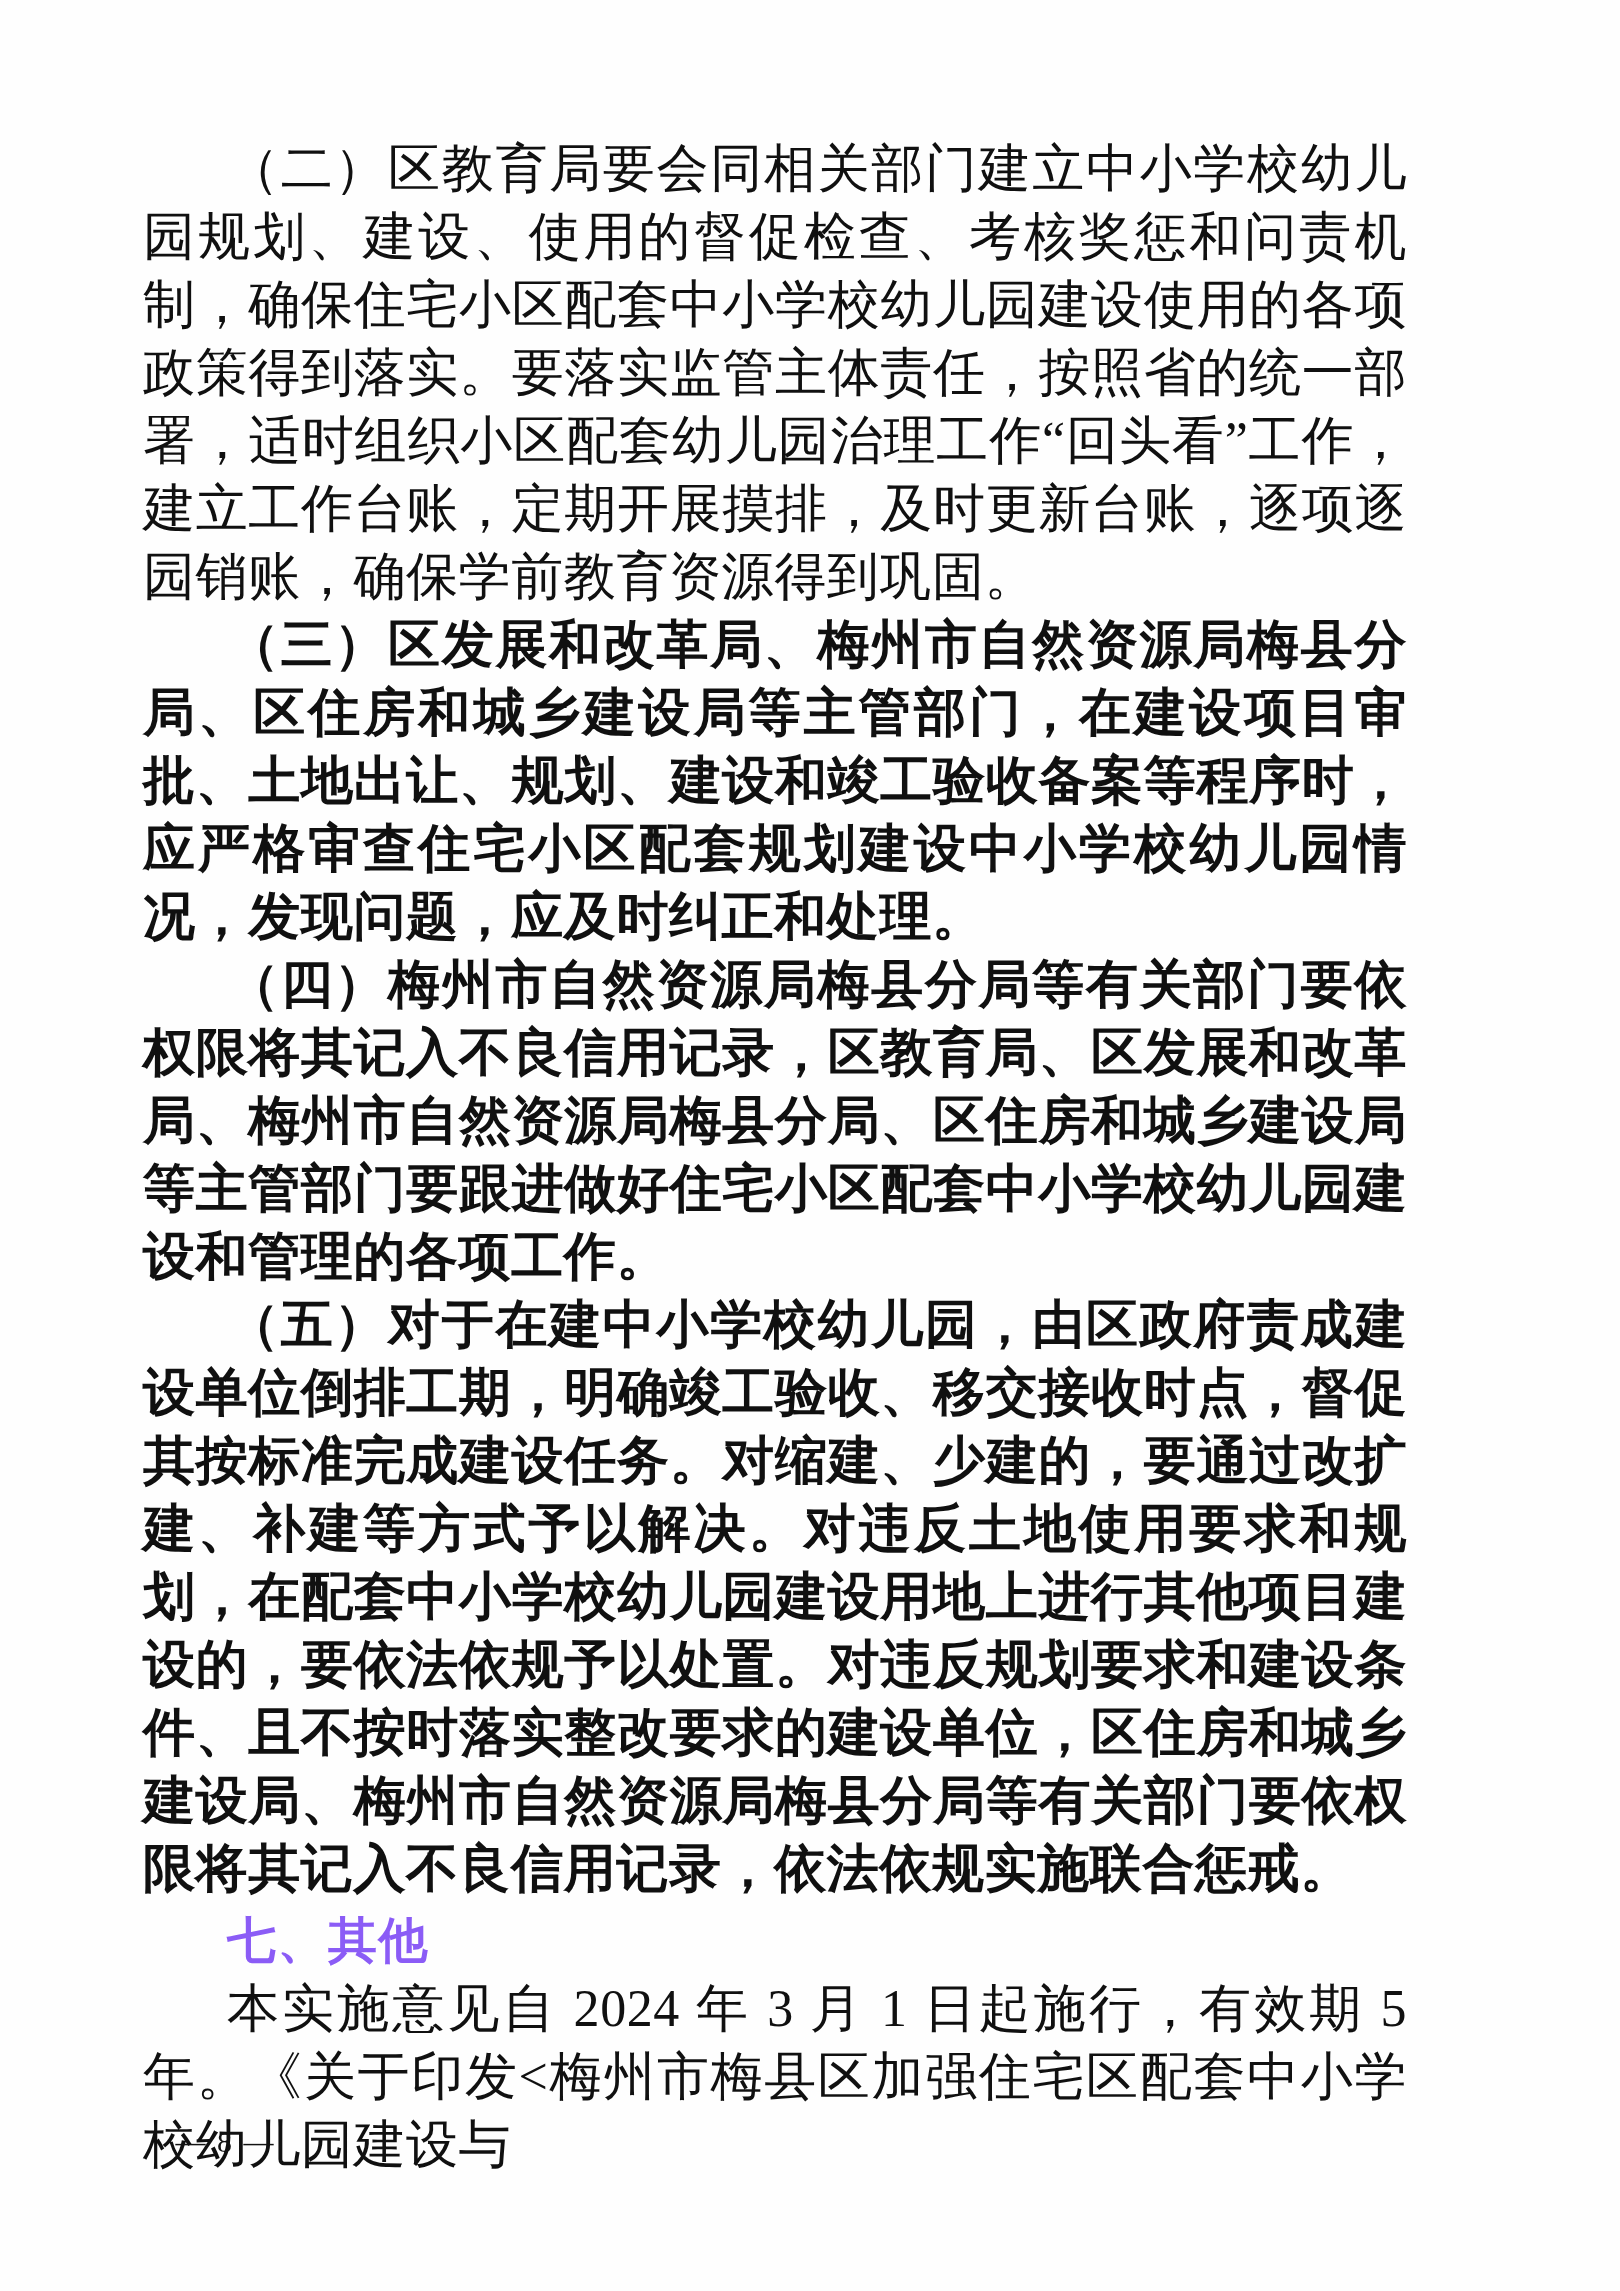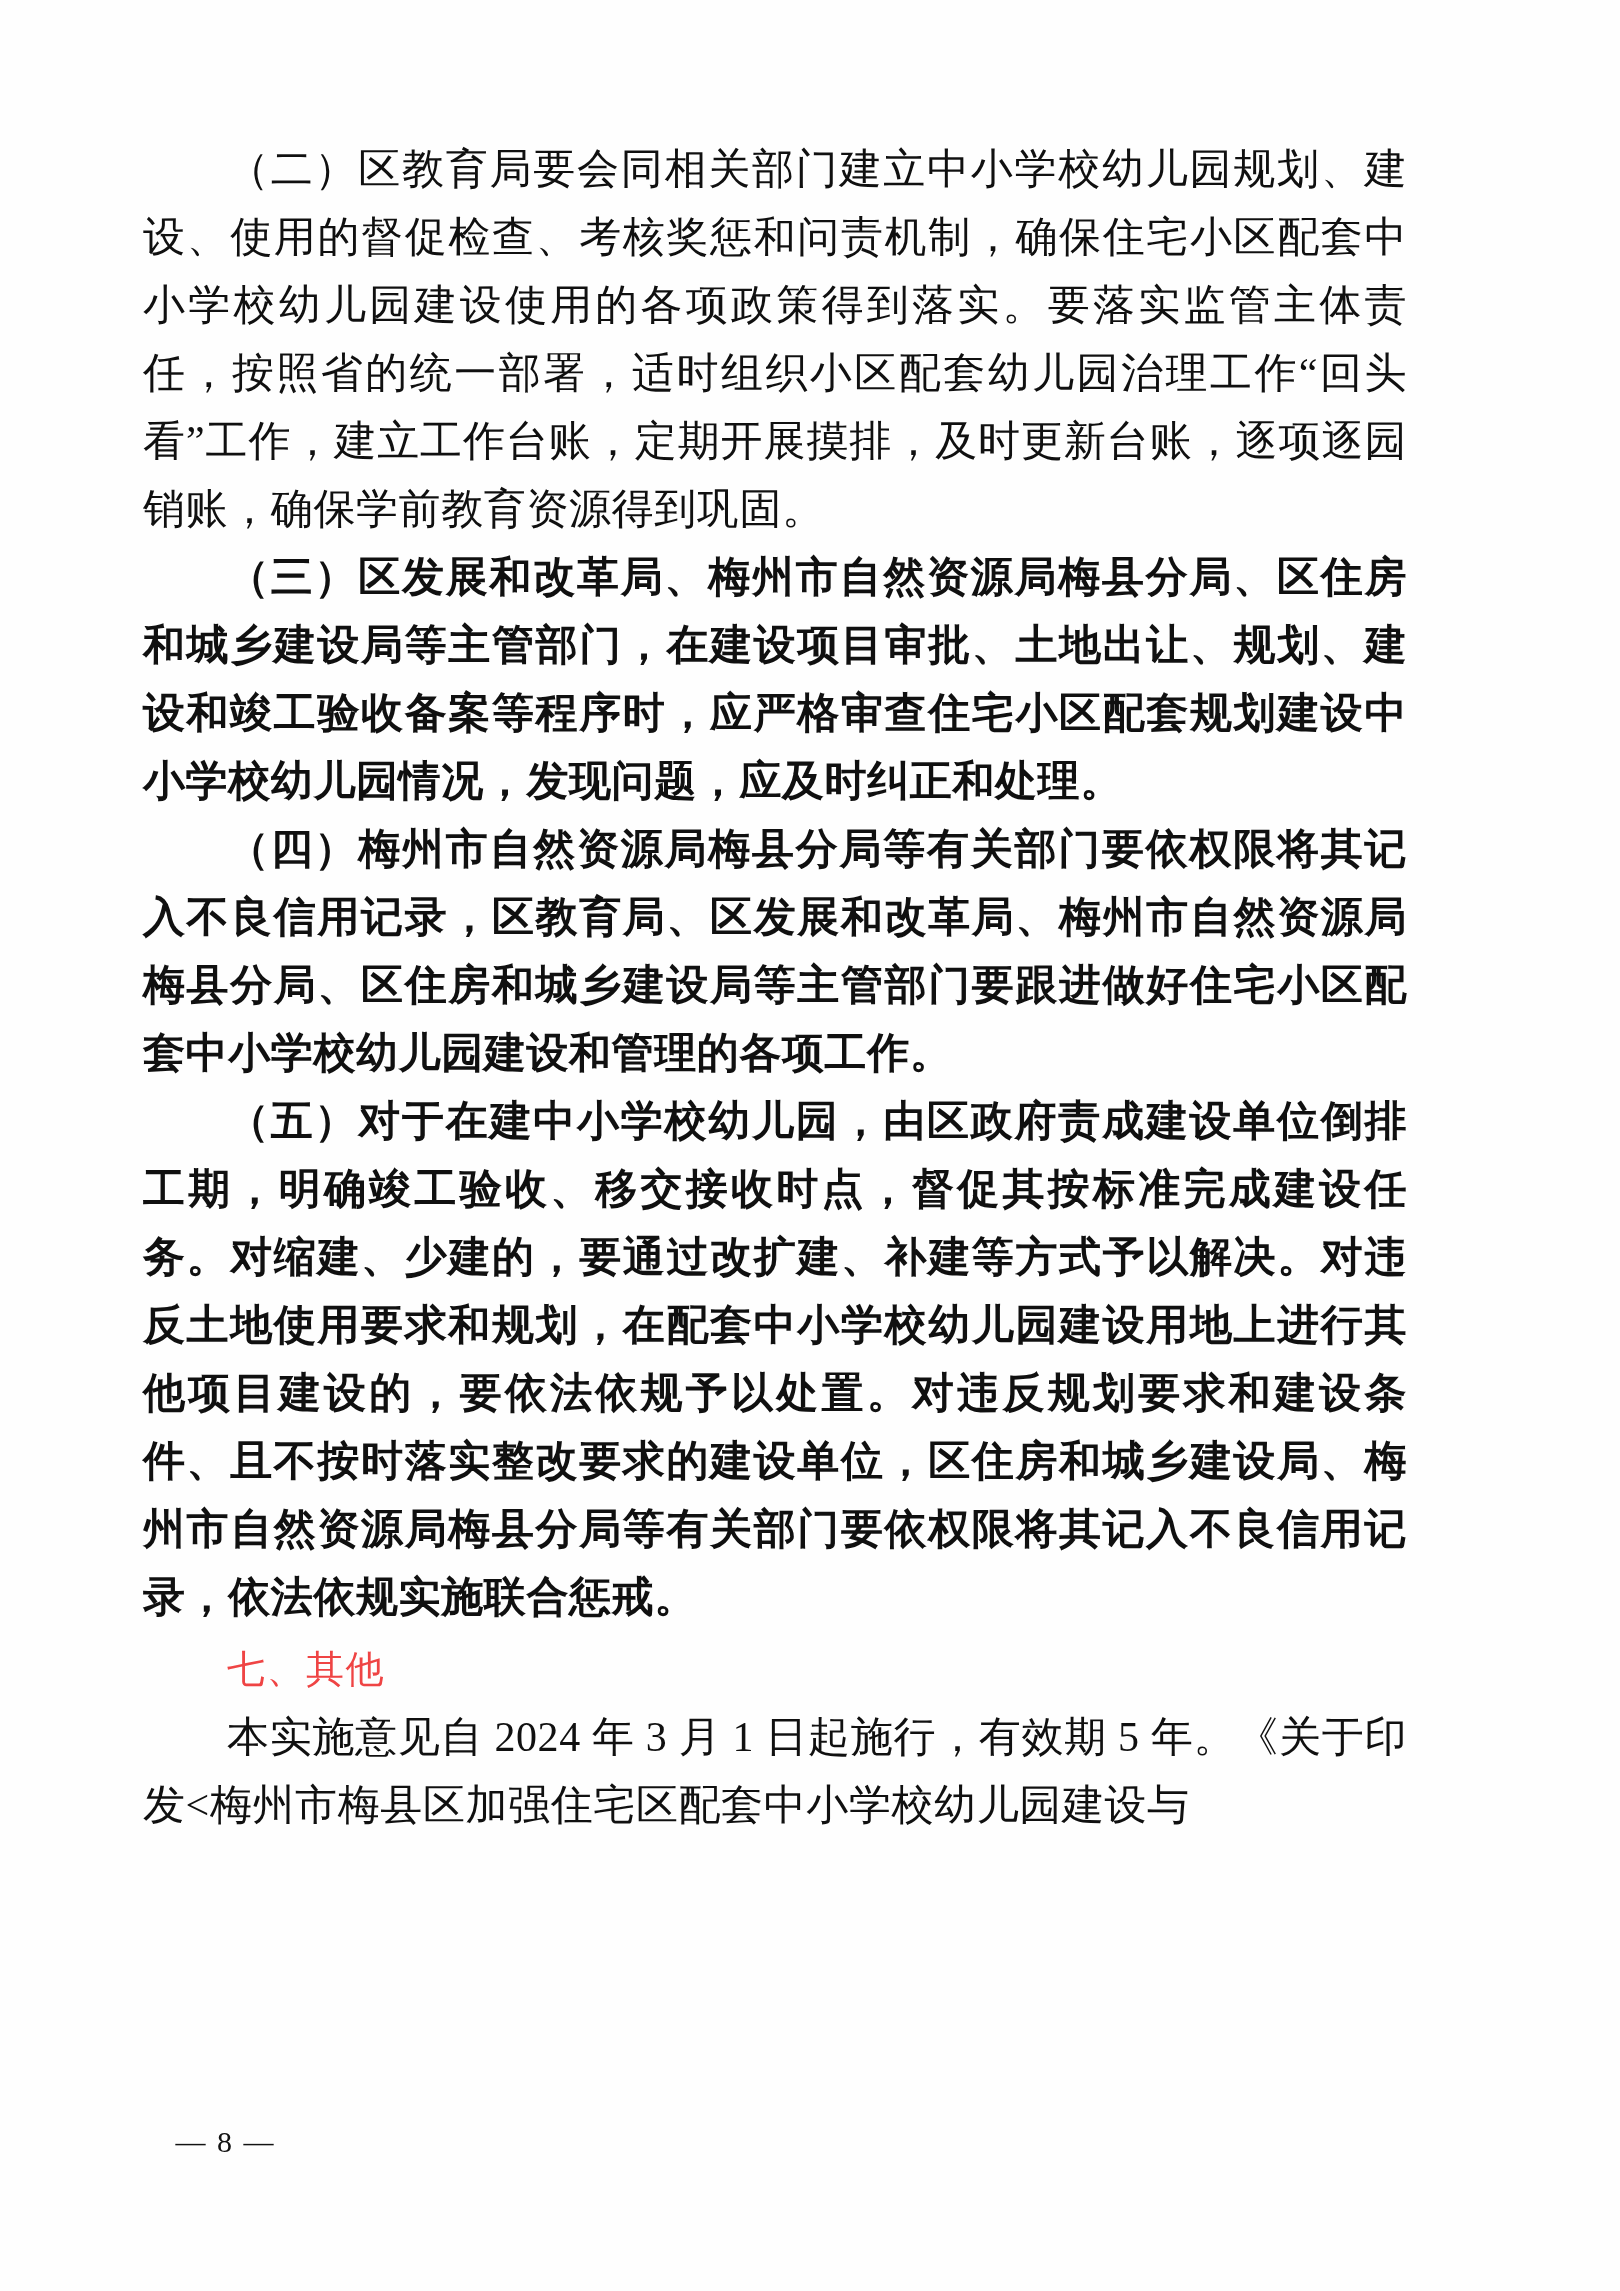--- a/index.html
+++ b/index.html
@@ -27,49 +27,49 @@
 
   .content {
     position: absolute;
     left: 143px;
     top: 135px;
     width: 1264px;
   }
 
   
   .para {
-    font-size: 42px;
+    font-size: 52px;
     line-height: 68px;
     text-align: justify;
     text-align-last: left;
     text-justify: inter-character;
     letter-spacing: 0.6px;
     margin: 0 0 0 0;
     text-indent: 84px;
     font-family: "Liberation Serif", "DejaVu Serif", serif;
     font-weight: 400;
     word-break: break-all;
     color: #101010;
   }
 
   .para + .para {
     margin-top: 0px;
     font-weight: bold;
   }
 
   
   .section-heading {
-    font-size: 38px;
+    font-size: 49px;
     line-height: 68px;
     font-family: "DejaVu Sans", "Liberation Sans", sans-serif;
-    font-weight: 400;
+    font-weight: 700;
     letter-spacing: 1.5px;
     text-indent: 84px;
     margin: 3.9px 0 0 0;
-    color: #ef4444;
+    color: #8b5cf6;
   }
 
   .page-number {
     position: absolute;
     left: 147px;
     top: 2123px;
     width: 157px;
     text-align: center;
     font-size: 30px;
     line-height: 37px;

